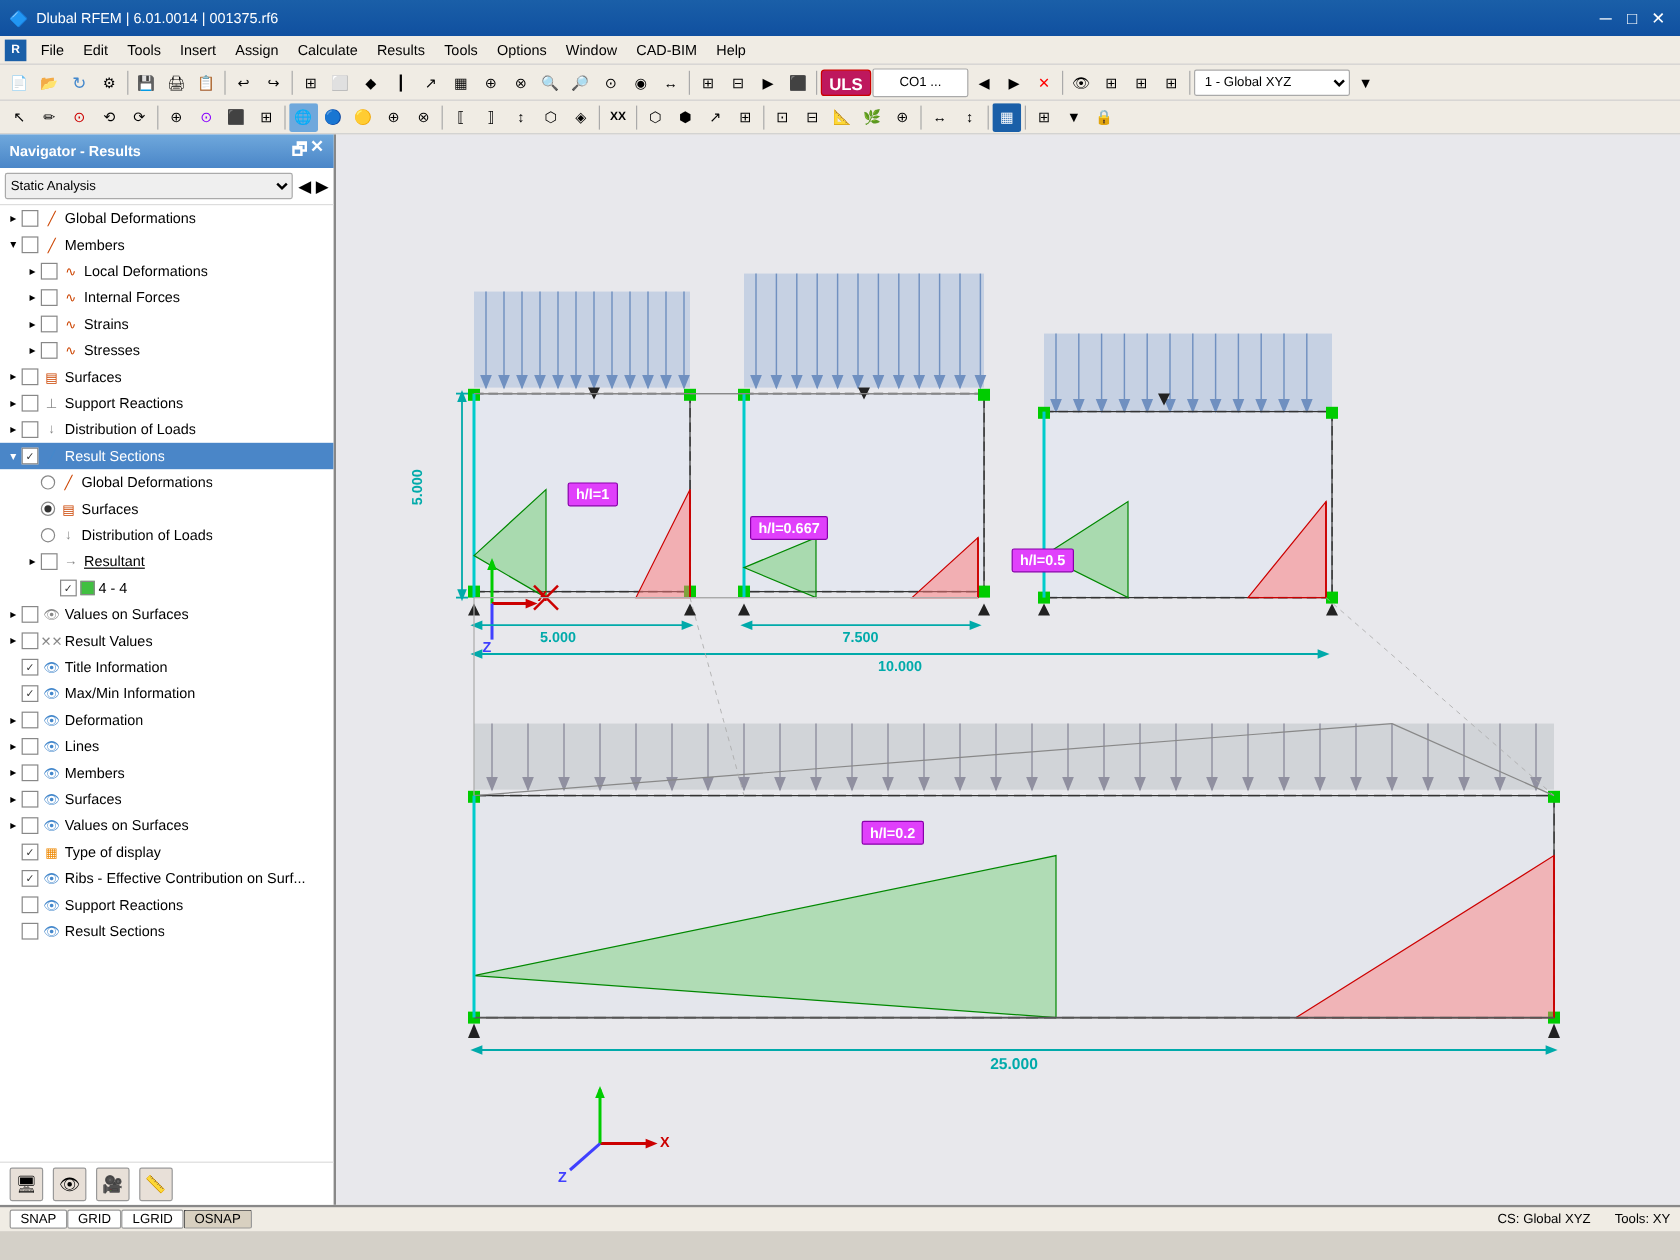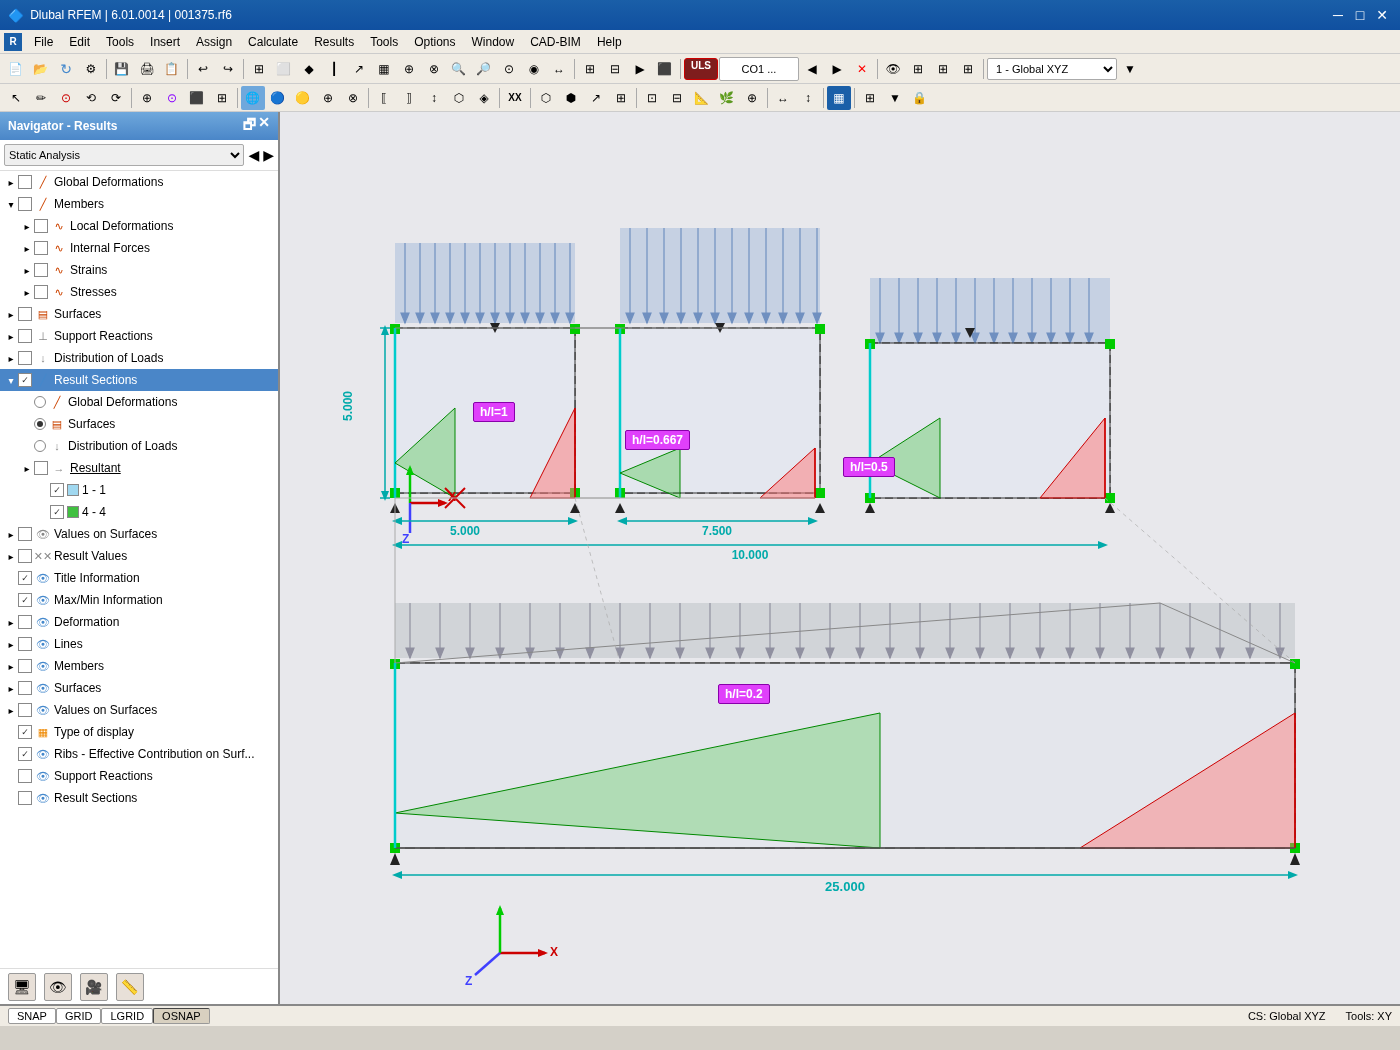--- a/index.html
+++ b/index.html
@@ -178,24 +178,24 @@
       color: white;
       padding: 2px 6px;
       font-size: 12px;
       font-weight: bold;
       border: 1px solid #8800aa;
       border-radius: 2px;
     }
 
     
     .uls-pill {
-      display: flex; align-items: flex-start;
-      background: #7f1d1d; border: 1px solid #cc0000;
+      display: flex; align-items: flex-end;
+      background: #be185d; border: 1px solid #cc0000;
       border-radius: 3px; padding: 1px 6px;
-      color: white; font-size: 10px; font-weight: bold;
+      color: white; font-size: 14px; font-weight: bold;
       height: 22px;
     }
 
     
     .color-sq { width: 12px; height: 12px; display: inline-block; margin-right: 3px; flex-shrink: 0; }
   </style>
 </head>
 <body>
 
 <div id="titlebar">
@@ -463,27 +463,20 @@
           <span style="overflow:hidden;text-overflow:ellipsis;">Distribution of Loads</span>
         </div>
         <div class="tree-item">
           <span class="indent" style="width:16px"></span>
           <span class="expand-icon">▸</span>
           <span class="checkbox "></span>
           <span class="tree-icon">
             <span style="color:#888;font-size:11px;">→</span>
           </span>
           <span style="overflow:hidden;text-overflow:ellipsis;text-decoration:underline;">Resultant</span>
-        </div>
-        <div class="tree-item">
-          <span class="indent" style="width:32px"></span>
-          <span class="expand-icon"></span>
-          <span class="checkbox checked"></span>
-          <span class="color-sq" style="background:#a0d8f0;border:1px solid #888;"></span>
-          <span style="overflow:hidden;text-overflow:ellipsis;">1 - 1</span>
         </div>
         <div class="tree-item">
           <span class="indent" style="width:32px"></span>
           <span class="expand-icon"></span>
           <span class="checkbox checked"></span>
           <span class="color-sq" style="background:#40c040;border:1px solid #888;"></span>
           <span style="overflow:hidden;text-overflow:ellipsis;">4 - 4</span>
         </div>
         <div class="tree-item">
           <span class="indent" style="width:0px"></span>

